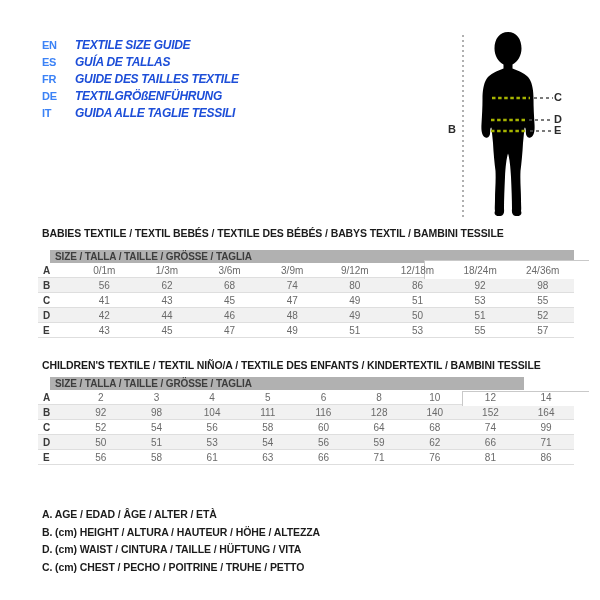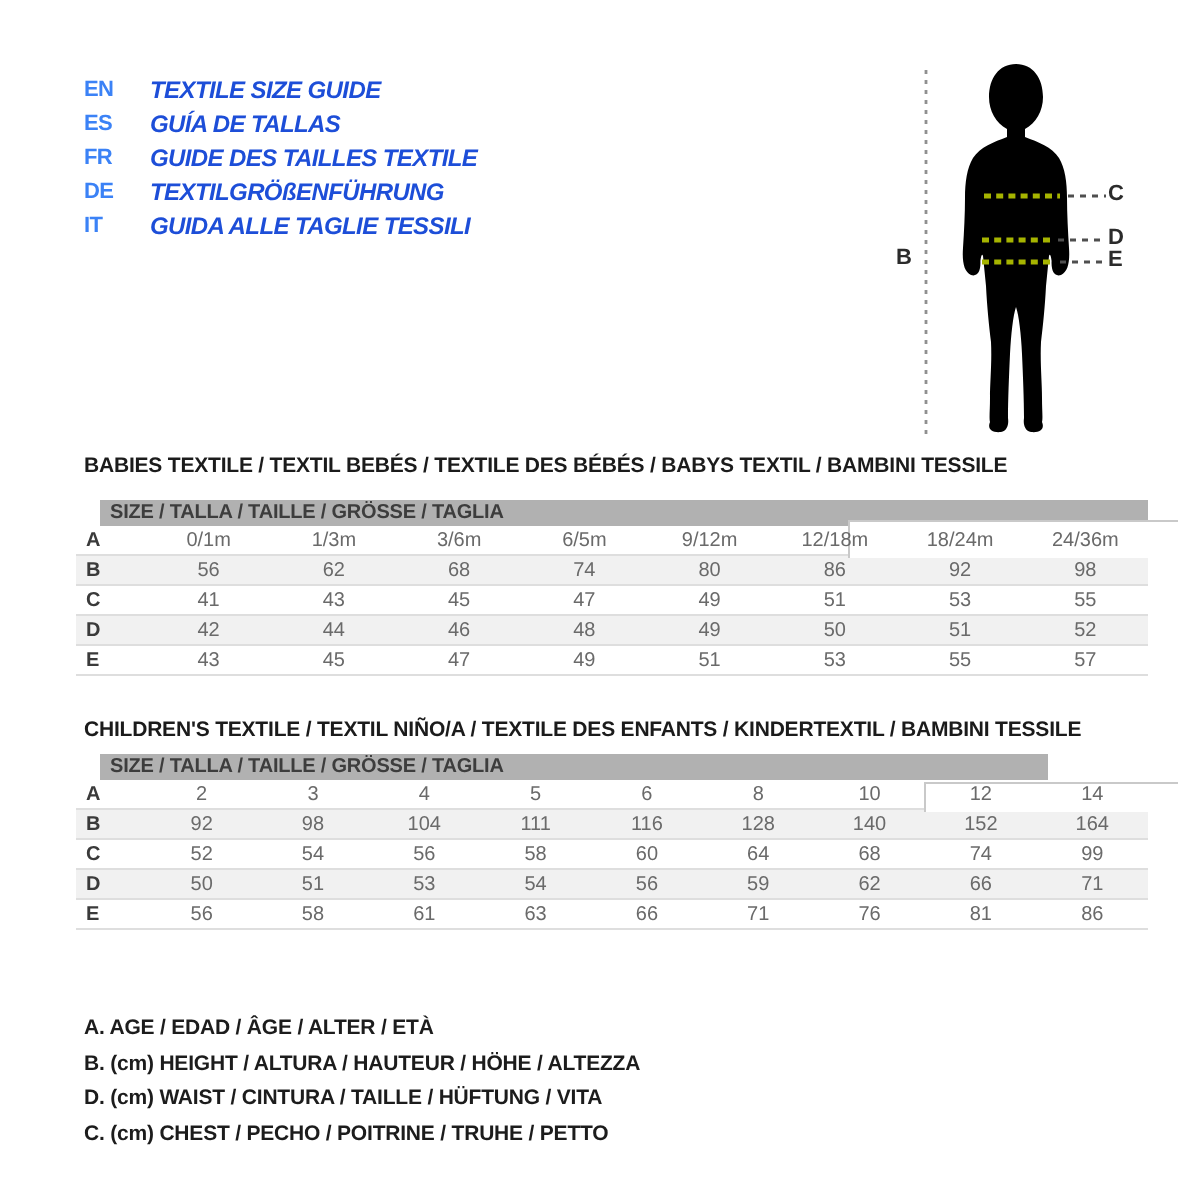--- a/index.html
+++ b/index.html
@@ -123,21 +123,21 @@
   <h2 class="section-title" style="top:227px">BABIES TEXTILE / TEXTIL BEBÉS / TEXTILE DES BÉBÉS / BABYS TEXTIL / BAMBINI TESSILE</h2>
   <div class="tblwrap" style="top:250px">
     <div class="size-bar">SIZE / TALLA / TAILLE / GRÖSSE / TAGLIA</div>
     <table>
         <tbody>
           <tr>
             <th><span>A</span></th>
             <td><span>0/1m</span></td>
             <td><span>1/3m</span></td>
             <td><span>3/6m</span></td>
-            <td><span>6/5m</span></td>
+            <td><span>3/9m</span></td>
             <td><span>9/12m</span></td>
             <td><span>12/18m</span></td>
             <td><span>18/24m</span></td>
             <td><span>24/36m</span></td>
           </tr>
           <tr class="alt">
             <th><span>B</span></th>
             <td><span>56</span></td>
             <td><span>62</span></td>
             <td><span>68</span></td>

